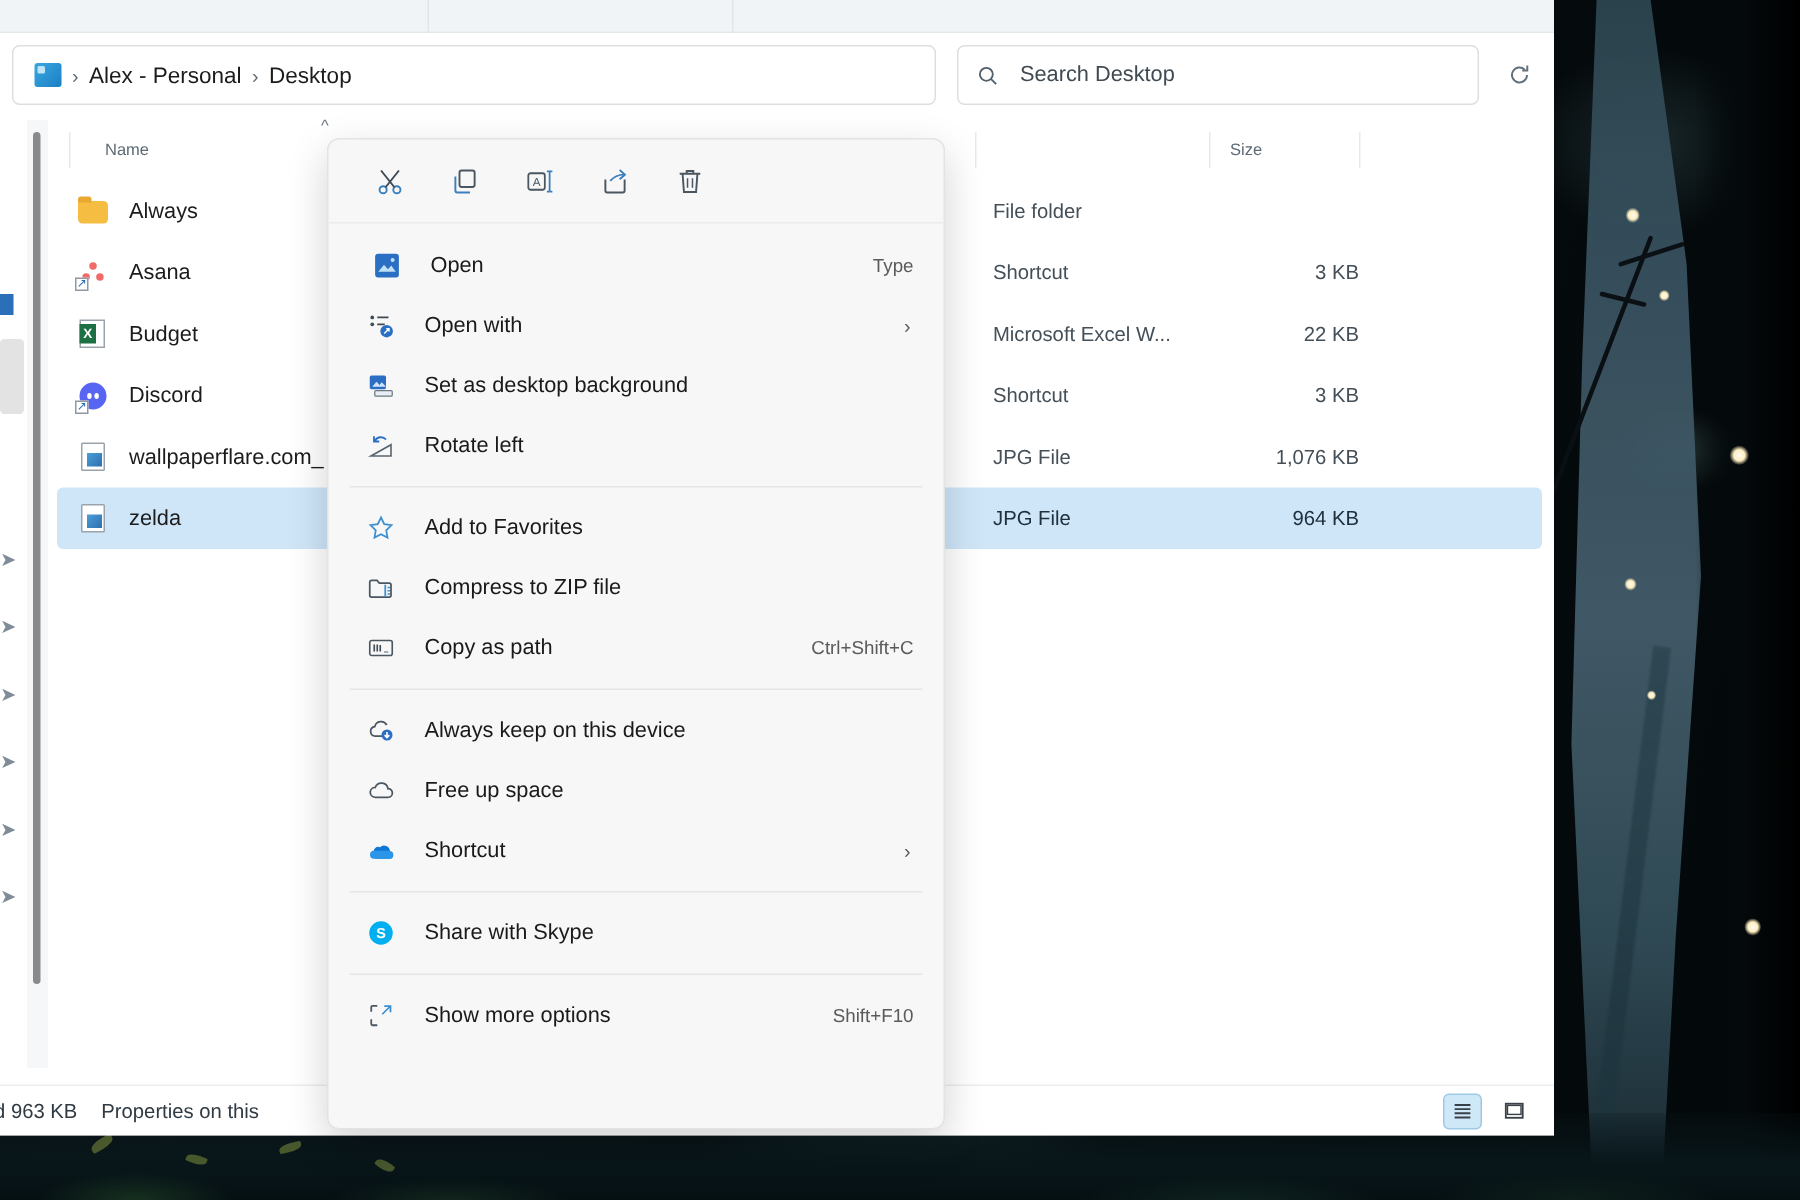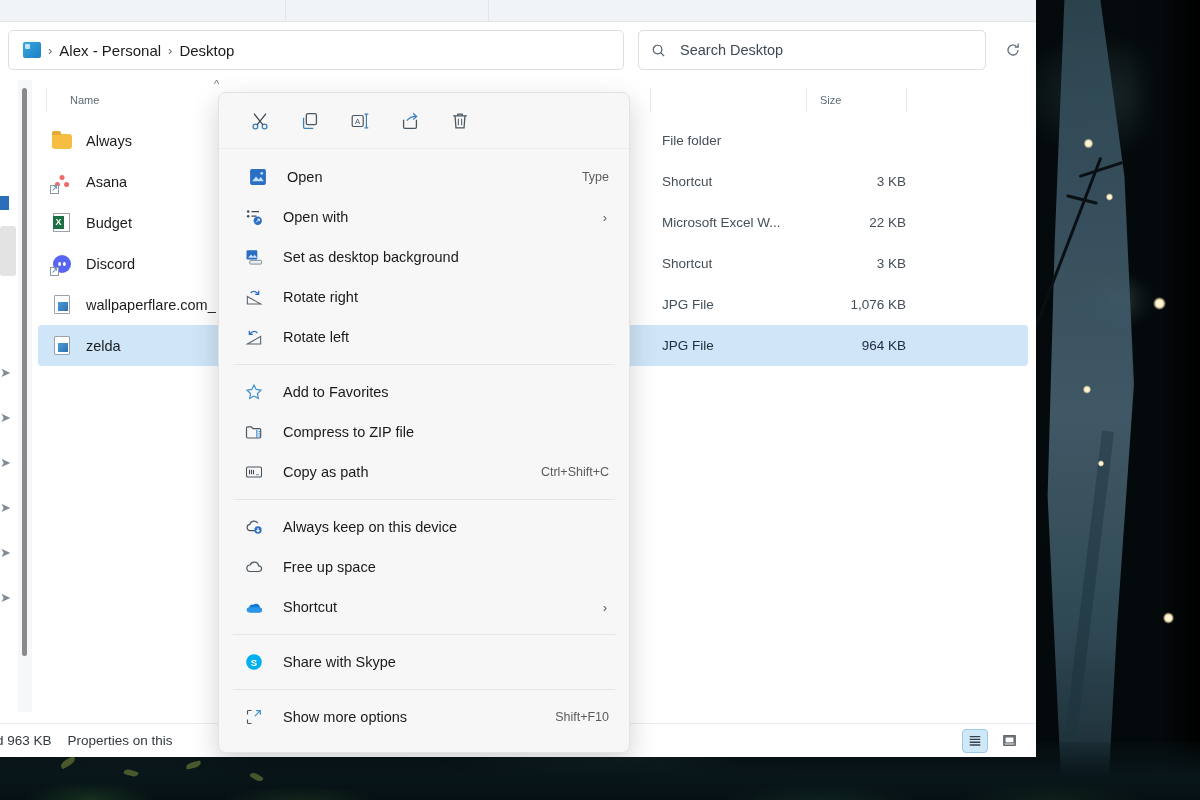--- a/index.html
+++ b/index.html
@@ -422,30 +422,20 @@
             <rect x="3" y="4" width="13" height="11" rx="1.4" fill="#2b6fc4"></rect>
             <path d="M5 13l3.4-4 2.4 2.6 1.8-2.2L16 13z" fill="#cfe6f9"></path>
             <rect x="7" y="16" width="14" height="4.5" rx="1" fill="#e8eef3" stroke="#6b7984" stroke-width="1"></rect>
           </svg>
         </span>
         <span class="ctx-label">Set as desktop background</span>
       </div>
       <div class="ctx-item">
         <span class="ctx-ico">
           <svg width="20" height="20" viewBox="0 0 24 24" fill="none">
-            <path d="M8 7.2A5.4 5.4 0 0 1 17 8.6" stroke="#2b6fc4" stroke-width="1.5"></path>
-            <path d="M17.6 4.6v4.2h-4.2" stroke="#2b6fc4" stroke-width="1.5"></path>
-            <path d="M4 20.4h16L4 11.4z" stroke="#5a6570" stroke-width="1.3"></path>
-          </svg>
-        </span>
-        <span class="ctx-label">Rotate right</span>
-      </div>
-      <div class="ctx-item">
-        <span class="ctx-ico">
-          <svg width="20" height="20" viewBox="0 0 24 24" fill="none">
             <path d="M16 7.2A5.4 5.4 0 0 0 7 8.6" stroke="#2b6fc4" stroke-width="1.5"></path>
             <path d="M6.4 4.6v4.2h4.2" stroke="#2b6fc4" stroke-width="1.5"></path>
             <path d="M20 20.4H4l16-9z" stroke="#5a6570" stroke-width="1.3"></path>
           </svg>
         </span>
         <span class="ctx-label">Rotate left</span>
       </div>
       <div class="ctx-sep"></div>
       <div class="ctx-item">
         <span class="ctx-ico">

